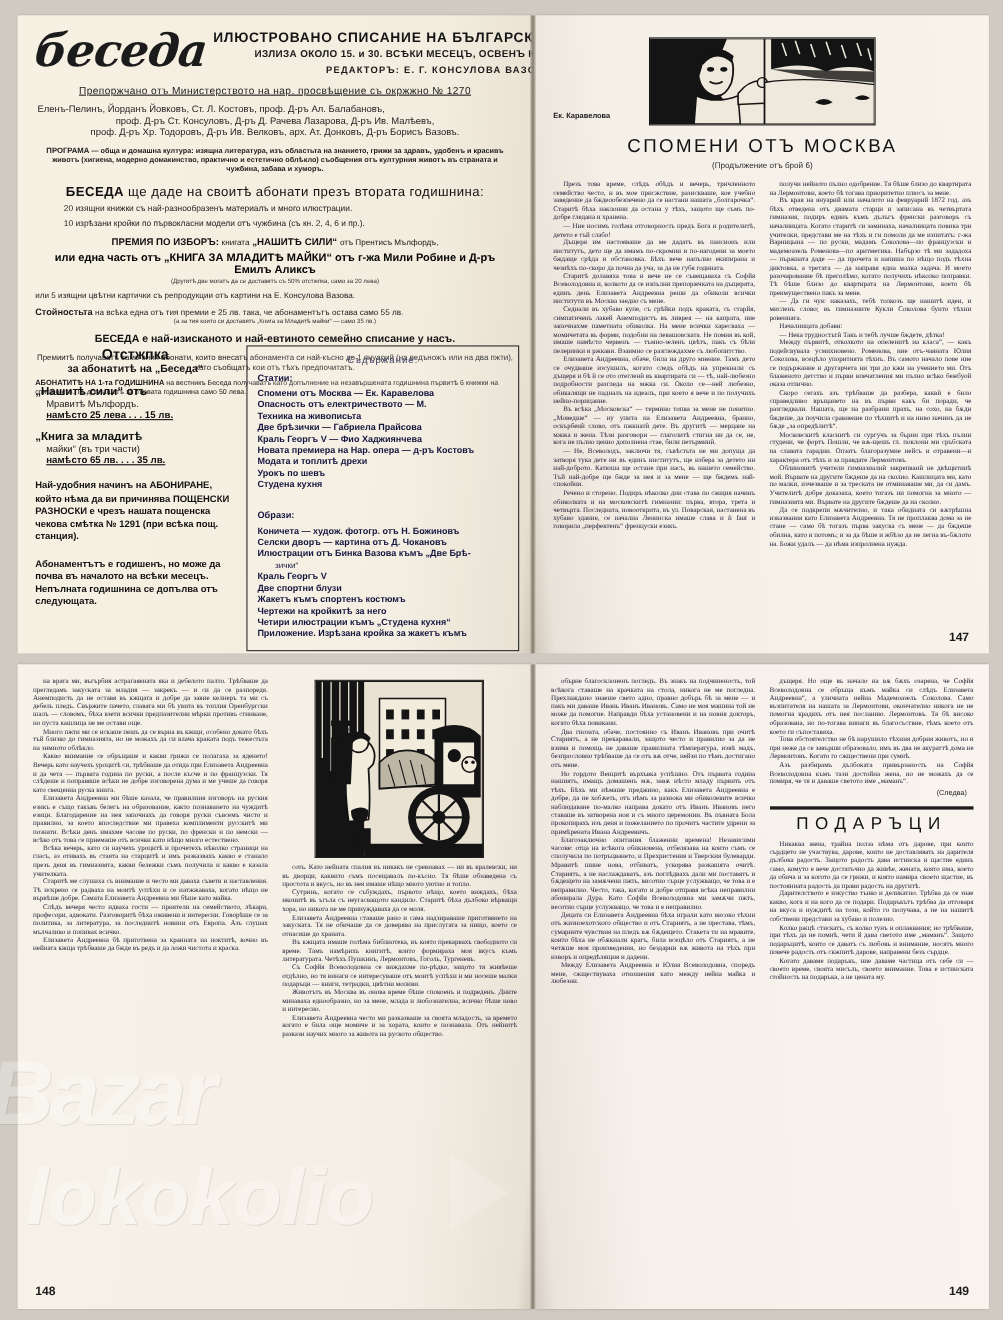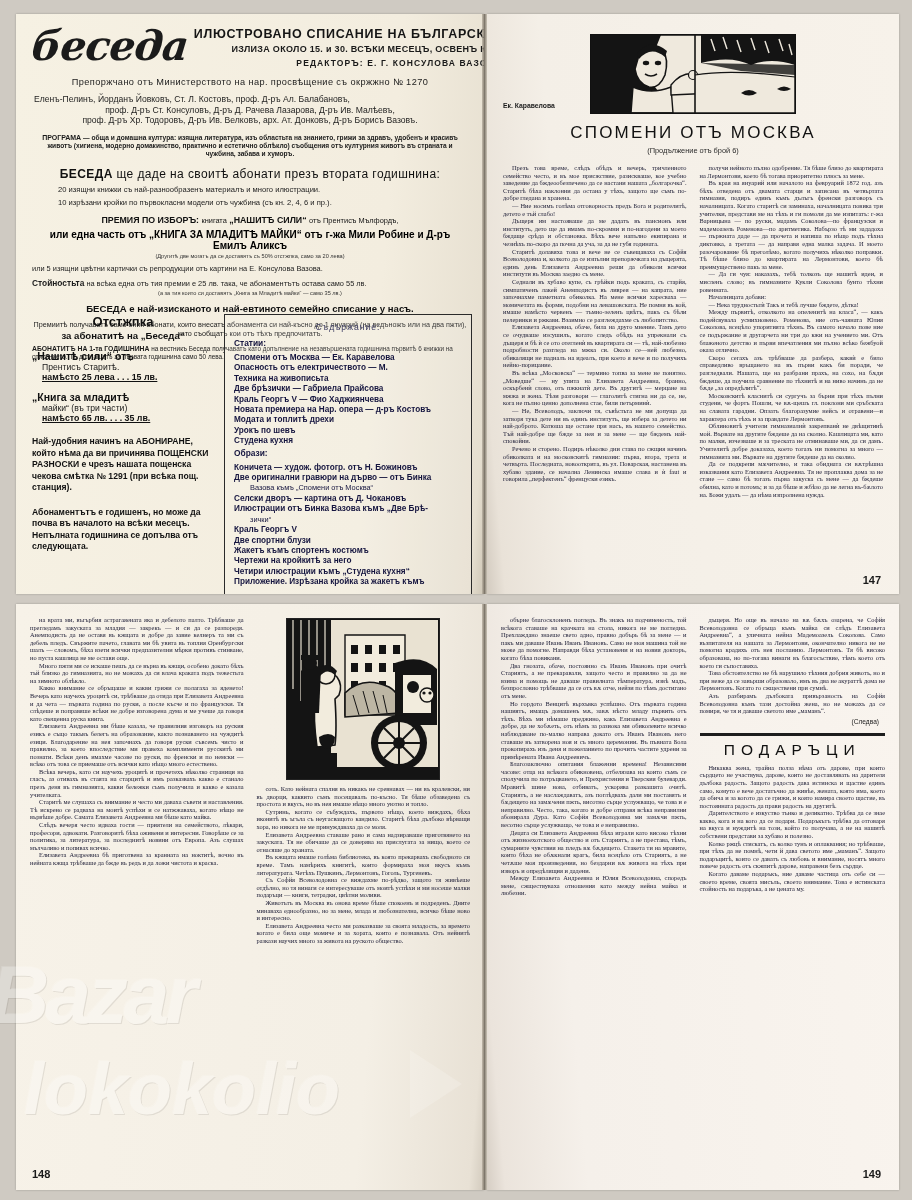--- a/index.html
+++ b/index.html
@@ -47,21 +47,21 @@
     transform:skewX(-6deg);
   }
   .mast-right{flex:1;text-align:center;padding-top:5px;}
   .mast-l1{font-family:"Liberation Sans",sans-serif;font-weight:700;
     font-size:12.5px;letter-spacing:.7px;color:#151515;white-space:nowrap;}
   .mast-l2{font-family:"Liberation Sans",sans-serif;font-weight:700;
     font-size:9px;letter-spacing:.3px;color:#1a1a1a;margin-top:3px;white-space:nowrap;}
   .mast-l3{font-family:"Liberation Sans",sans-serif;font-weight:700;
     font-size:8.5px;letter-spacing:1.1px;color:#1a1a1a;margin-top:4px;}
   .mast-rule{font-family:"Liberation Sans",sans-serif;font-size:9.2px;
-    text-align:center;margin-top:9px;color:#1c1c1c;letter-spacing:.4px;}
+    text-align:center;margin-top:9px;color:#1c1c1c;letter-spacing:.4px;text-decoration:underline;}
   .contrib{margin-top:7px;font-size:8.6px;line-height:10.5px;color:#1e1e1e;
     font-family:"Liberation Sans",sans-serif;}
   .contrib .lead{font-size:9.4px;}
   .contrib div{text-align:center;}
   .contrib div:first-child{text-align:left;padding-left:2px;}
 
   .prog{margin-top:8px;font-family:"Liberation Sans",sans-serif;
     font-size:6.6px;line-height:8.2px;font-weight:700;color:#1a1a1a;text-align:center;}
   .prog b{font-size:7px;}
 
@@ -209,21 +209,21 @@
     </div>
 
     <div class="lower">
 
       <div class="leftcol">
         <div class="h1">Отстжпка</div>
         <div class="h2">за абонатитѣ на „Беседа“</div>
 
         <div class="item">
           <div>„Нашитѣ сили“ отъ</div>
-          <div class="ln2">Прентисъ Старитѣ.</div>
+          <div class="ln2">Мравитѣ Мълфордъ.</div>
           <div class="price">намѣсто 25 лева . . .   15 лв.</div>
         </div>
 
         <div class="item">
           <div>„Книга за младитѣ</div>
           <div class="ln2">майки“ (въ три части)</div>
           <div class="price">намѣсто 65 лв. . . .   35 лв.</div>
         </div>
 
         <p class="blk">Най-удобния начинъ на АБОНИРАНЕ, който нѣма да ви причинява ПОЩЕНСКИ РАЗНОСКИ е чрезъ нашата пощенска чекова смѣтка № 1291 (при всѣка пощ. станция).</p>
@@ -237,27 +237,24 @@
           <li>Спомени отъ Москва — Ек. Каравелова</li>
           <li>Опасность отъ електричеството — М.</li>
           <li>Техника на живописьта</li>
           <li>Две брѣзички — Габриела Прайсова</li>
           <li>Краль Георгъ V — Фио Хаджиянчева</li>
           <li>Новата премиера на Нар. опера — д-ръ Костовъ</li>
           <li>Модата и топлитѣ дрехи</li>
           <li>Урокъ по шевъ</li>
           <li>Студена кухня</li>
         </ul>
-        <div class="sec" style="margin-top:1px">Образи:</div>
+        <div class="sec" style="margin-top:16px">Образи:</div>
         <ul>
           <li>
             <span>Коничета — худож. фотогр. отъ Н. Божиновъ</span></li>
-          <li>
-            <span>Две оригинални гравюри на дърво — отъ Бинка</span>
-            <span class="ind">Вазова къмъ „Спомени отъ Москва“</span></li>
           <li>
             <span>Селски дворъ — картина отъ Д. Чокановъ</span></li>
           <li>
             <span>Илюстрации отъ Бинка Вазова къмъ „Две Брѣ-</span>
             <span class="ind">зички“</span></li>
           <li>
             <span>Краль Георгъ V</span></li>
           <li>
             <span>Две спортни блузи</span></li>
           <li>

